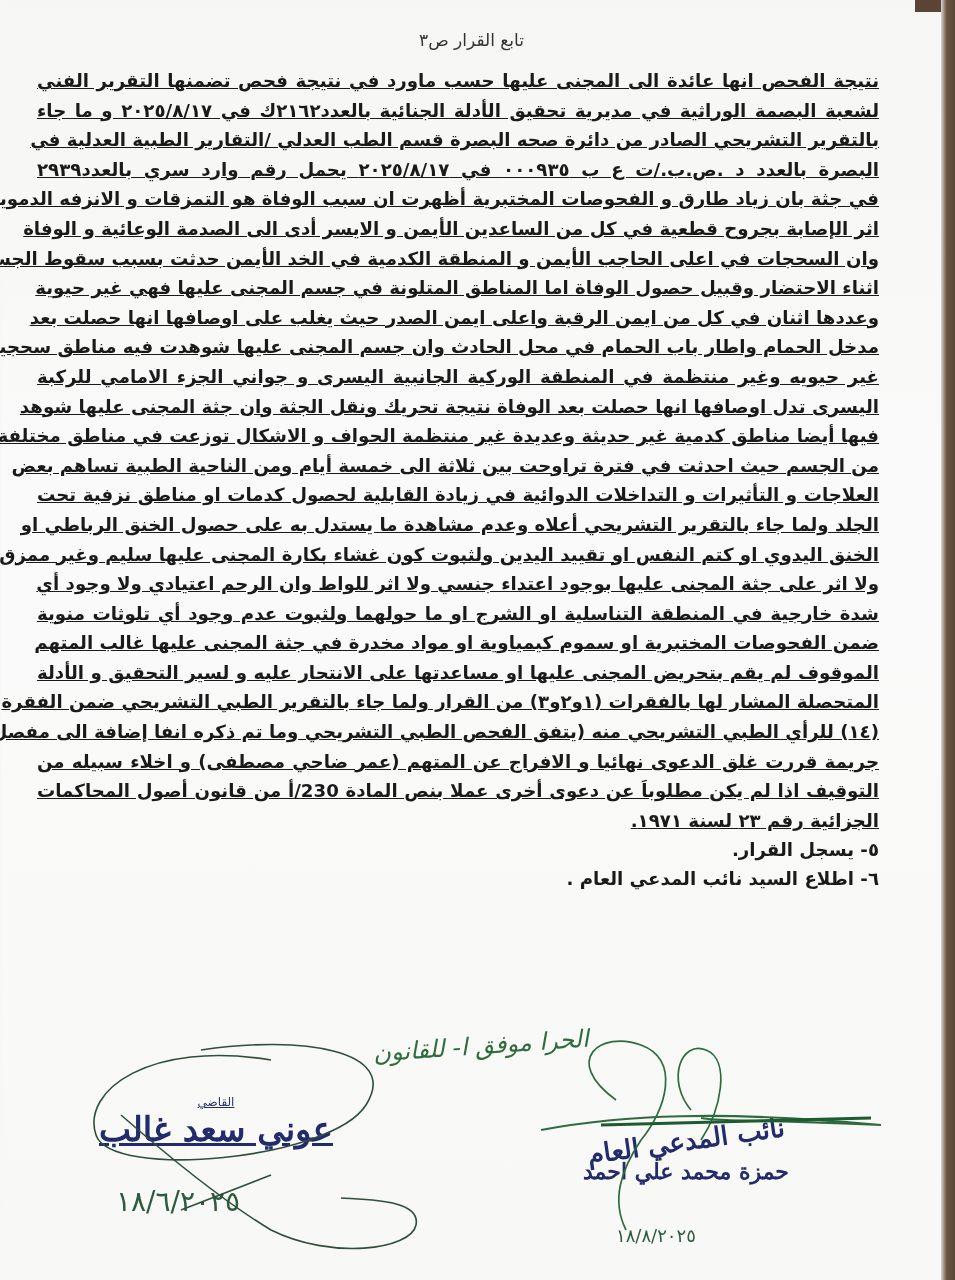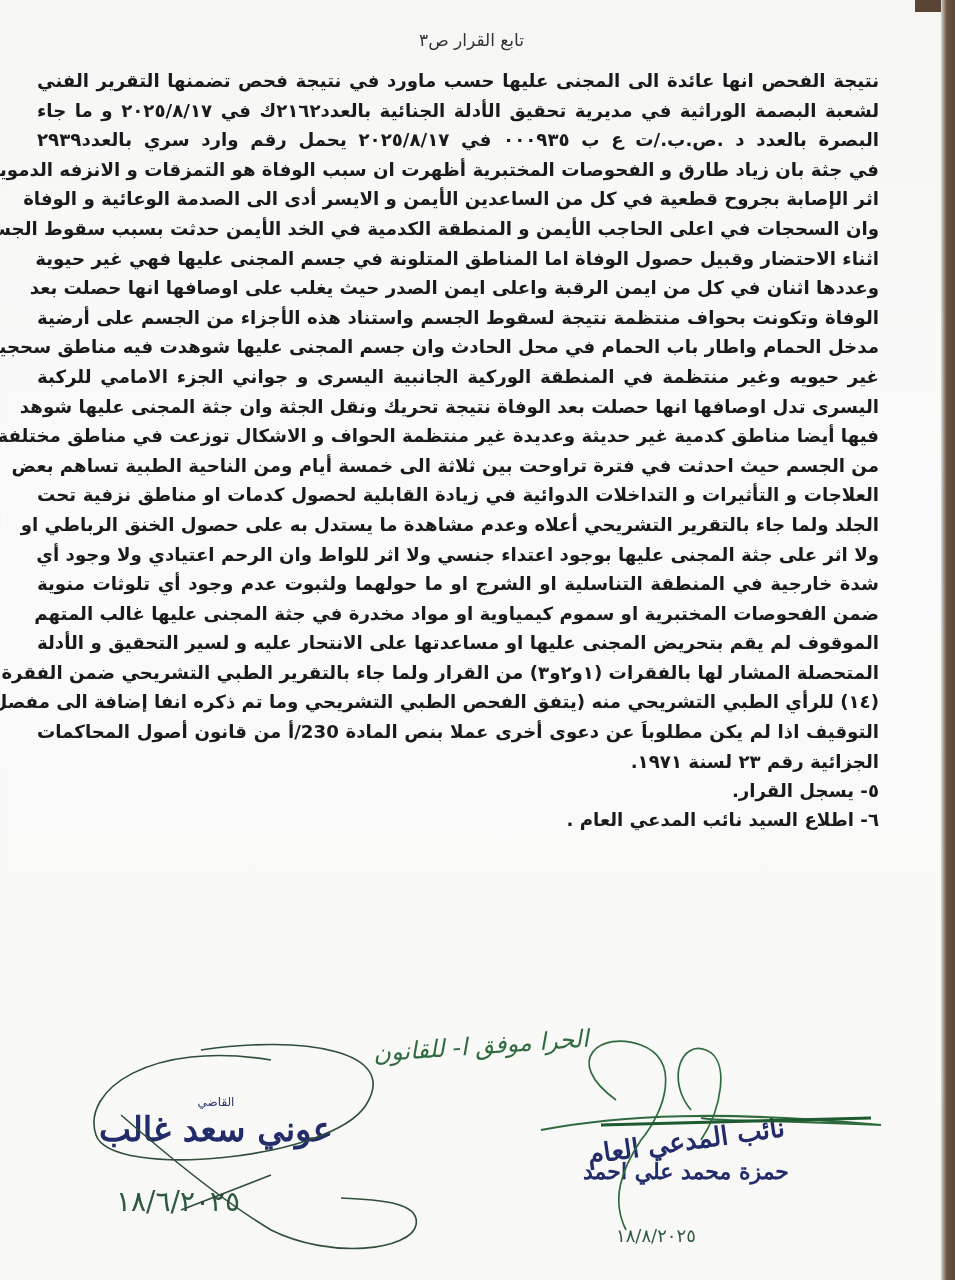--- a/index.html
+++ b/index.html
@@ -27,34 +27,35 @@
   .body-text {
     position:absolute; top:66px; left:36px; width:842px;
     direction:rtl;
   }
   .line {
     height:29.6px; line-height:29.6px;
     font-size:18.2px; font-weight:bold; color:#1a1a1a;
     text-align:justify; text-align-last:justify;
     white-space:nowrap; overflow:visible;
     letter-spacing:-0.2px;
+    text-decoration:underline;
   }
   .line.last { text-align-last:right; }
   .item {
     height:29px; line-height:29px;
     font-size:18.2px; font-weight:bold; color:#1a1a1a;
     text-align:right;
   }
   .sig-layer { position:absolute; left:0; top:0; width:955px; height:1280px; pointer-events:none; }
   .sig-layer svg { position:absolute; left:0; top:0; }
   .stamp {
     position:absolute; text-align:center; color:#232c6b;
     font-family:"DejaVu Serif", serif;
   }
-  .stamp-left { left:95px; top:1095px; width:240px; }
+  .stamp-left { left:95px; top:1095px; width:240px;text-decoration:underline; }
   .stamp-left .title { font-size:12px; color:#2c3470; }
   .stamp-left .name { font-size:34px; font-weight:bold; letter-spacing:1px; line-height:40px; }
   .stamp-right { left:560px; top:1125px; width:250px; }
   .stamp-right .title { font-size:26px; font-weight:bold; line-height:32px; transform:rotate(-8deg); }
   .stamp-right .name { font-size:22px; font-weight:bold; line-height:28px; }
   .handdate { position:absolute; color:#2f5a3e; font-family:"DejaVu Sans", sans-serif; }
   .hand-date-left { left:115px; top:1185px; font-size:28px; letter-spacing:6px; }
   .hand-date-right { left:615px; top:1225px; font-size:18px; letter-spacing:3px; }
   .hand-note {
     position:absolute; left:372px; top:1032px; color:#2f6b3e;
@@ -69,40 +70,42 @@
 </style>
 </head>
 <body>
 
 <div class="paper">
   <div class="header">تابع القرار ص٣</div>
 
   <div class="body-text">
     <div class="line">نتيجة الفحص انها عائدة الى المجنى عليها حسب ماورد في نتيجة فحص تضمنها التقرير الفني</div>
     <div class="line">لشعبة البصمة الوراثية في مديرية تحقيق الأدلة الجنائية بالعدد٢١٦٢ك في ٢٠٢٥/٨/١٧ و ما جاء</div>
+    <div class="line">بالتقرير التشريحي الصادر من دائرة صحه البصرة قسم الطب العدلي /التقارير الطبية العدلية في</div>
     <div class="line">البصرة بالعدد د .ص.ب./ت ع ب ٠٠٠٩٣٥ في ٢٠٢٥/٨/١٧ يحمل رقم وارد سري بالعدد٢٩٣٩</div>
     <div class="line">في جثة بان زياد طارق و الفحوصات المختبرية أظهرت ان سبب الوفاة هو التمزقات و الانزفه الدموية</div>
     <div class="line">اثر الإصابة بجروح قطعية في كل من الساعدين الأيمن و الايسر أدى الى الصدمة الوعائية و الوفاة</div>
     <div class="line">وان السحجات في اعلى الحاجب الأيمن و المنطقة الكدمية في الخد الأيمن حدثت بسبب سقوط الجسم</div>
     <div class="line">اثناء الاحتضار وقبيل حصول الوفاة اما المناطق المتلونة في جسم المجنى عليها فهي غير حيوية</div>
     <div class="line">وعددها اثنان في كل من ايمن الرقبة واعلى ايمن الصدر حيث يغلب على اوصافها انها حصلت بعد</div>
-    <div class="line">الوفاة وتكونت بحواف منتظمة نتيجة لسقوط الجسم واستناد هذه الأجزاء من الجسم على أرضية</div>
     <div class="line">مدخل الحمام واطار باب الحمام في محل الحادث وان جسم المجنى عليها شوهدت فيه مناطق سحجية</div>
     <div class="line">غير حيويه وغير منتظمة في المنطقة الوركية الجانبية اليسرى و جواني الجزء الامامي للركبة</div>
     <div class="line">اليسرى تدل اوصافها انها حصلت بعد الوفاة نتيجة تحريك ونقل الجثة وان جثة المجنى عليها شوهد</div>
     <div class="line">فيها أيضا مناطق كدمية غير حديثة وعديدة غير منتظمة الحواف و الاشكال توزعت في مناطق مختلفة</div>
     <div class="line">من الجسم حيث احدثت في فترة تراوحت بين ثلاثة الى خمسة أيام ومن الناحية الطبية تساهم بعض</div>
     <div class="line">العلاجات و التأثيرات و التداخلات الدوائية في زيادة القابلية لحصول كدمات او مناطق نزفية تحت</div>
     <div class="line">الجلد ولما جاء بالتقرير التشريحي أعلاه وعدم مشاهدة ما يستدل به على حصول الخنق الرباطي او</div>
+    <div class="line">الخنق اليدوي او كتم النفس او تقييد اليدين ولثبوت كون غشاء بكارة المجنى عليها سليم وغير ممزق</div>
     <div class="line">ولا اثر على جثة المجنى عليها بوجود اعتداء جنسي ولا اثر للواط وان الرحم اعتيادي ولا وجود أي</div>
     <div class="line">شدة خارجية في المنطقة التناسلية او الشرج او ما حولهما ولثبوت عدم وجود أي تلوثات منوية</div>
     <div class="line">ضمن الفحوصات المختبرية او سموم كيمياوية او مواد مخدرة في جثة المجنى عليها غالب المتهم</div>
     <div class="line">الموقوف لم يقم بتحريض المجنى عليها او مساعدتها على الانتحار عليه و لسير التحقيق و الأدلة</div>
     <div class="line">المتحصلة المشار لها بالفقرات (١و٢و٣) من القرار ولما جاء بالتقرير الطبي التشريحي ضمن الفقرة</div>
     <div class="line">(١٤) للرأي الطبي التشريحي منه (يتفق الفحص الطبي التشريحي وما تم ذكره انفا إضافة الى مفصل</div>
+    <div class="line">جريمة قررت غلق الدعوى نهائيا و الافراج عن المتهم (عمر ضاحي مصطفى) و اخلاء سبيله من</div>
     <div class="line">التوقيف اذا لم يكن مطلوباَ عن دعوى أخرى عملا بنص المادة 230/أ من قانون أصول المحاكمات</div>
     <div class="line last">الجزائية رقم ٢٣ لسنة ١٩٧١.</div>
     <div class="item">٥- يسجل القرار.</div>
     <div class="item">٦- اطلاع السيد نائب المدعي العام .</div>
   </div>
 
   <div class="hand-note">الحرا موفق ا- للقانون</div>
 
   <div class="stamp stamp-left">
     <div class="title">القاضي</div>

